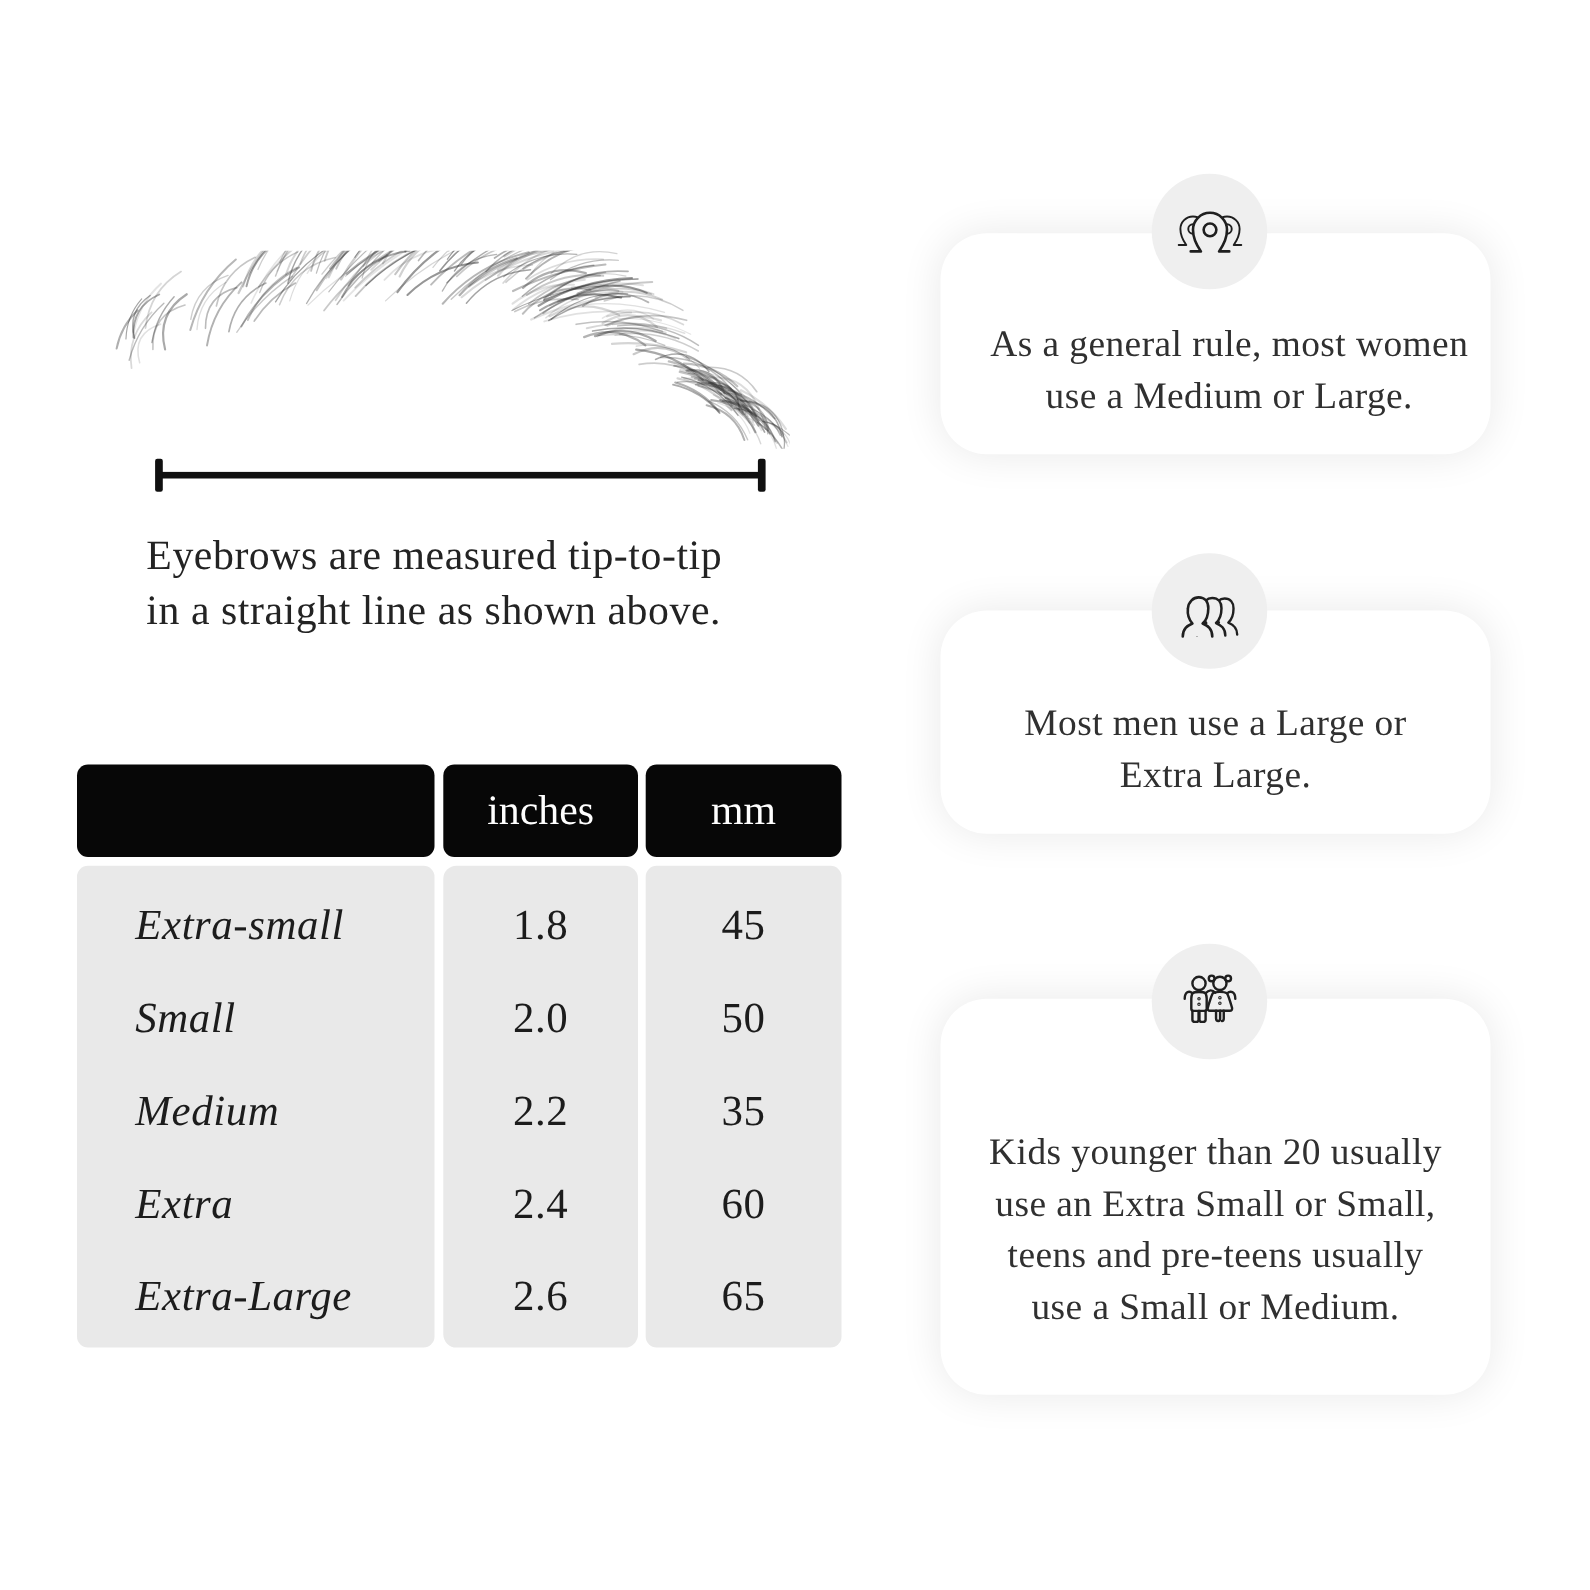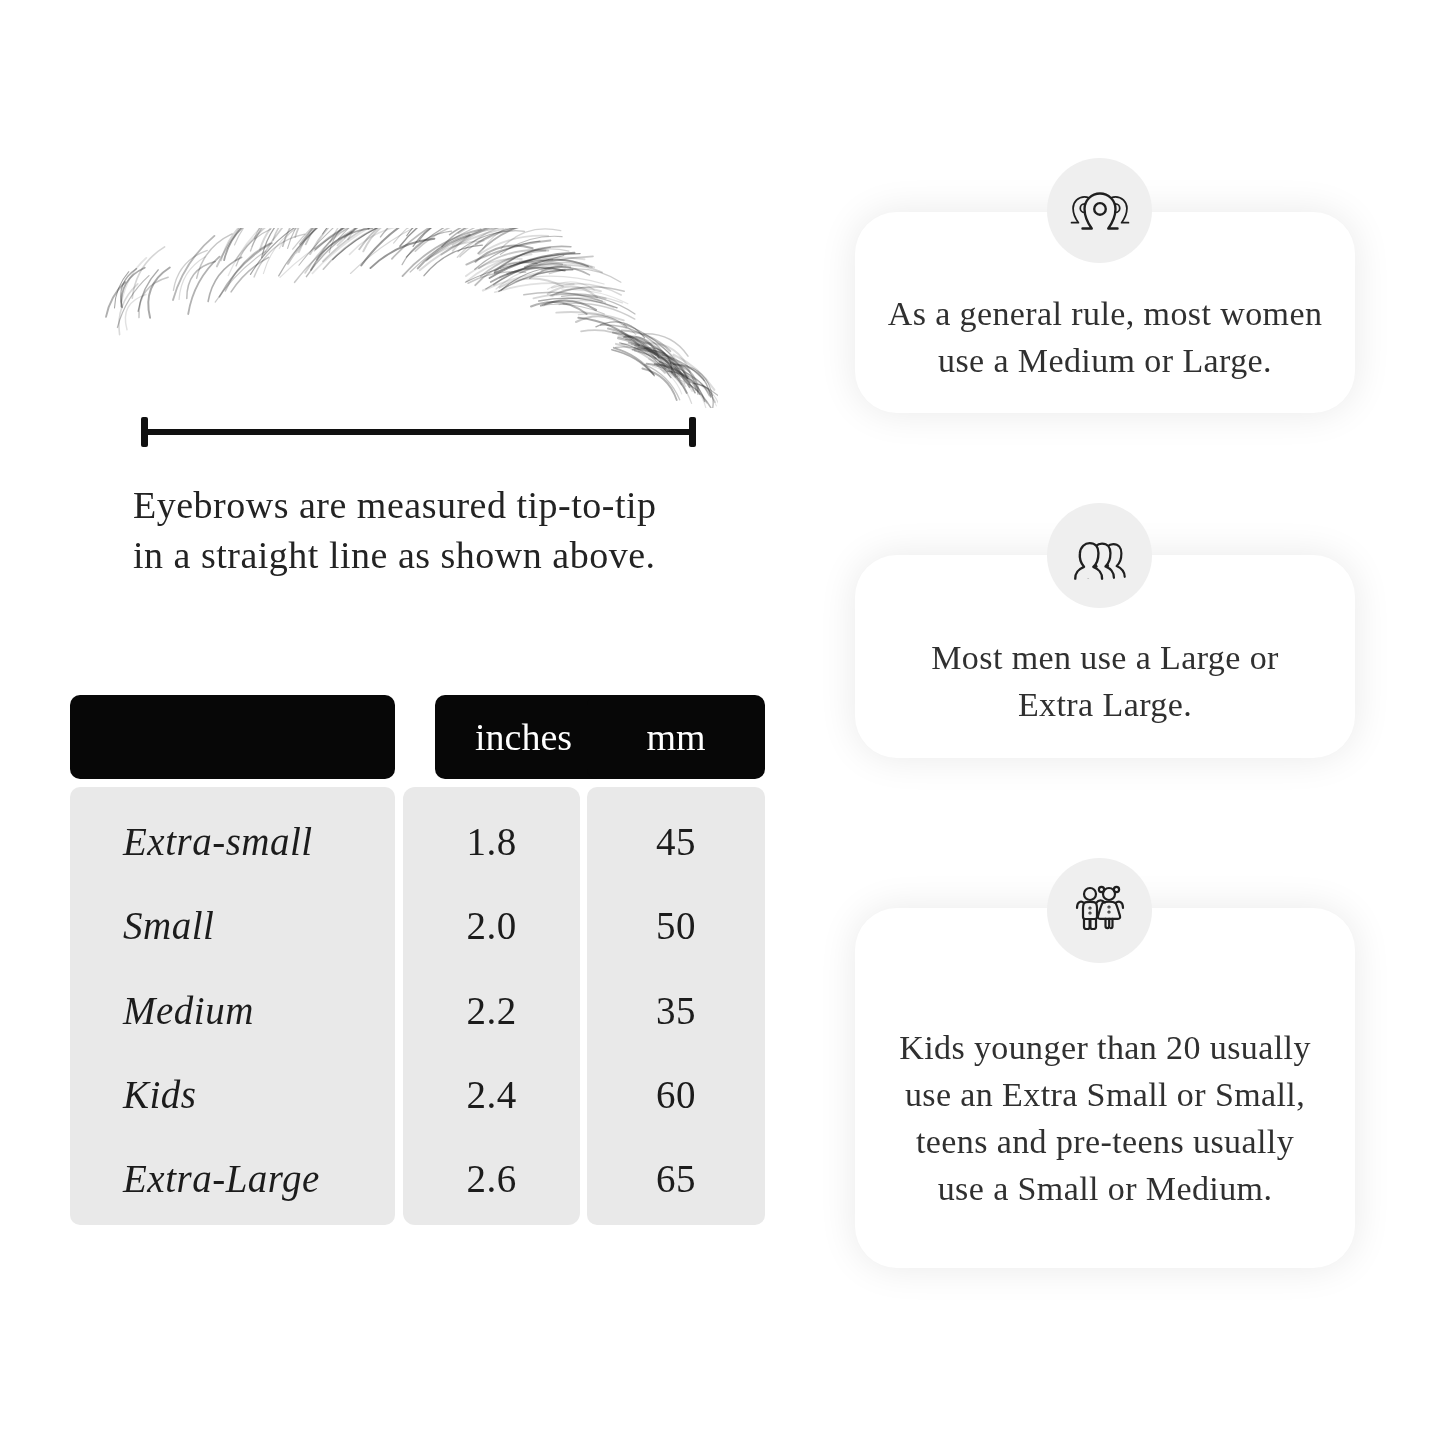--- a/index.html
+++ b/index.html
@@ -15,35 +15,35 @@
   .tick-left{left:-4px;}
   .tick-right{right:-4px;}
   
   .caption{position:absolute;left:133px;top:480px;font-size:38px;line-height:50px;color:#232323;letter-spacing:.5px;}
   
   .size-table{position:absolute;left:70px;top:695px;width:695px;}
   .thead{position:absolute;left:0;top:0;width:695px;height:84px;}
   .hcell{position:absolute;top:0;height:84px;background:#070707;border-radius:10px;
          display:flex;align-items:center;justify-content:center;color:#ffffff;font-size:38px;}
   .hcell.c1{left:0;width:325px;}
-  .hcell.c2{left:333px;width:177px;margin-left:32px;}
+  .hcell.c2{left:333px;width:177px;}
   .hcell.c3{left:517px;width:178px;}
   .tbody-col{position:absolute;top:92px;height:438px;background:#e9e9e9;border-radius:10px;
              display:flex;flex-direction:column;justify-content:space-between;
              padding:12px 0 4px 0;box-sizing:border-box;}
   .col1{left:0;width:325px;}
   .col2{left:333px;width:177px;border-radius:12px;}
   .col3{left:517px;width:178px;}
   .cell{flex:1;display:flex;align-items:center;justify-content:center;font-size:39px;color:#1c1c1c;letter-spacing:.5px;}
   .col1 .cell{justify-content:flex-start;padding-left:53px;font-style:italic;}
   
   .card{position:absolute;left:855px;width:500px;background:#ffffff;border-radius:42px;
         box-shadow:0 0 38px rgba(0,0,0,0.09);
         display:flex;align-items:center;justify-content:center;box-sizing:border-box;}
-  .card-women{top:212px;height:201px;padding-top:48px;}
+  .card-women{top:212px;height:201px;padding-top:48px;justify-content:flex-end;}
   .card-men{top:555px;height:203px;padding-top:48px;}
   .card-kids{top:908px;height:360px;padding-top:60px;}
   .card-text{font-size:34px;line-height:47px;color:#303030;text-align:center;letter-spacing:.4px;}
   .card-women .card-text{max-width:475px;}
   .card-men   .card-text{max-width:420px;}
   .card-kids  .card-text{max-width:412px;}
   .icon-circle{position:absolute;left:1047px;width:105px;height:105px;border-radius:50%;
                background:#efefef;display:flex;align-items:center;justify-content:center;z-index:2;}
   .circ-women{top:158px;}
   .circ-men{top:503px;}
@@ -308,21 +308,21 @@
   <div class="size-table">
     <div class="thead">
       <div class="hcell c1"></div>
       <div class="hcell c2">inches</div>
       <div class="hcell c3">mm</div>
     </div>
     <div class="tbody-col col1">
       <div class="cell">Extra-small</div>
       <div class="cell">Small</div>
       <div class="cell">Medium</div>
-      <div class="cell">Kids</div>
+      <div class="cell">Extra</div>
       <div class="cell">Extra-Large</div>
     </div>
     <div class="tbody-col col2">
       <div class="cell">1.8</div>
       <div class="cell">2.0</div>
       <div class="cell">2.2</div>
       <div class="cell">2.4</div>
       <div class="cell">2.6</div>
     </div>
     <div class="tbody-col col3">

